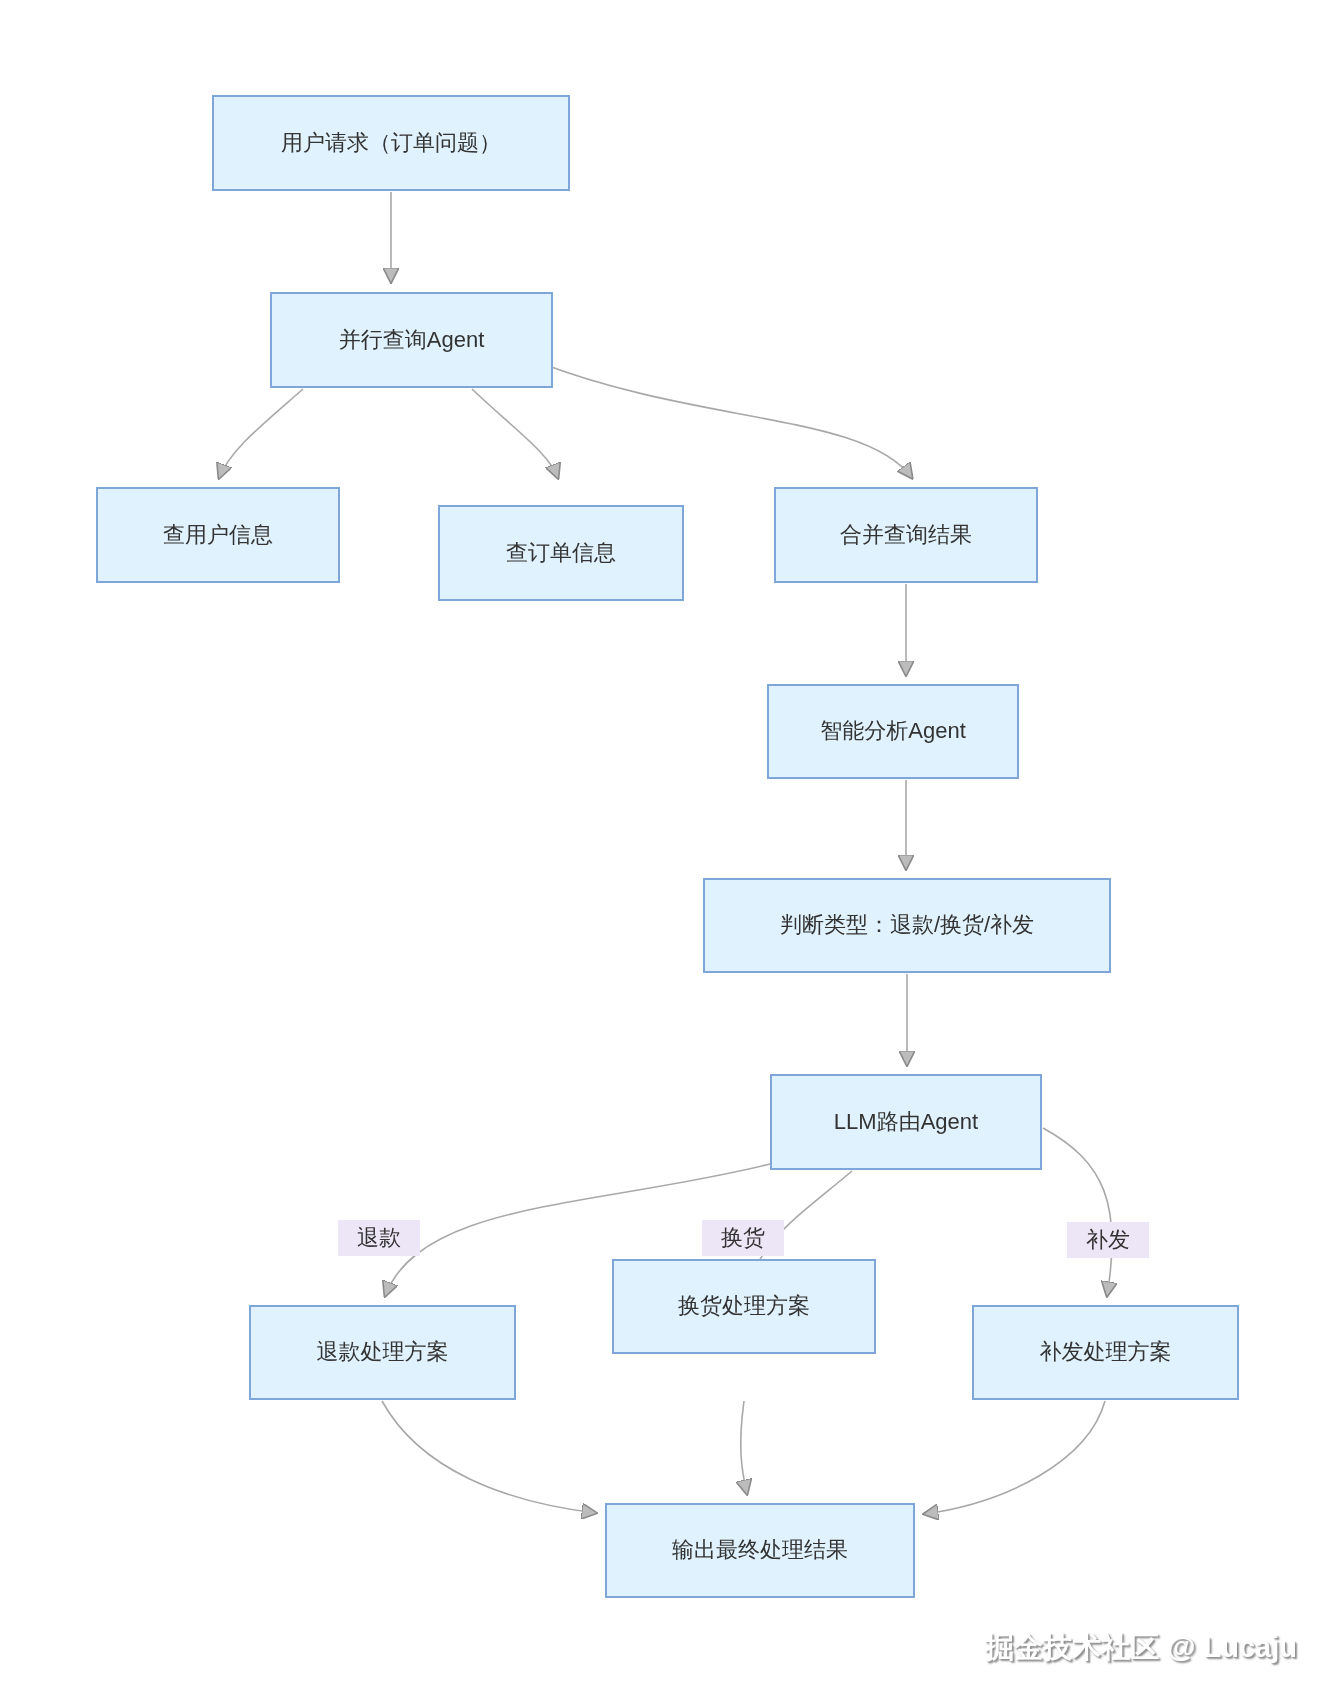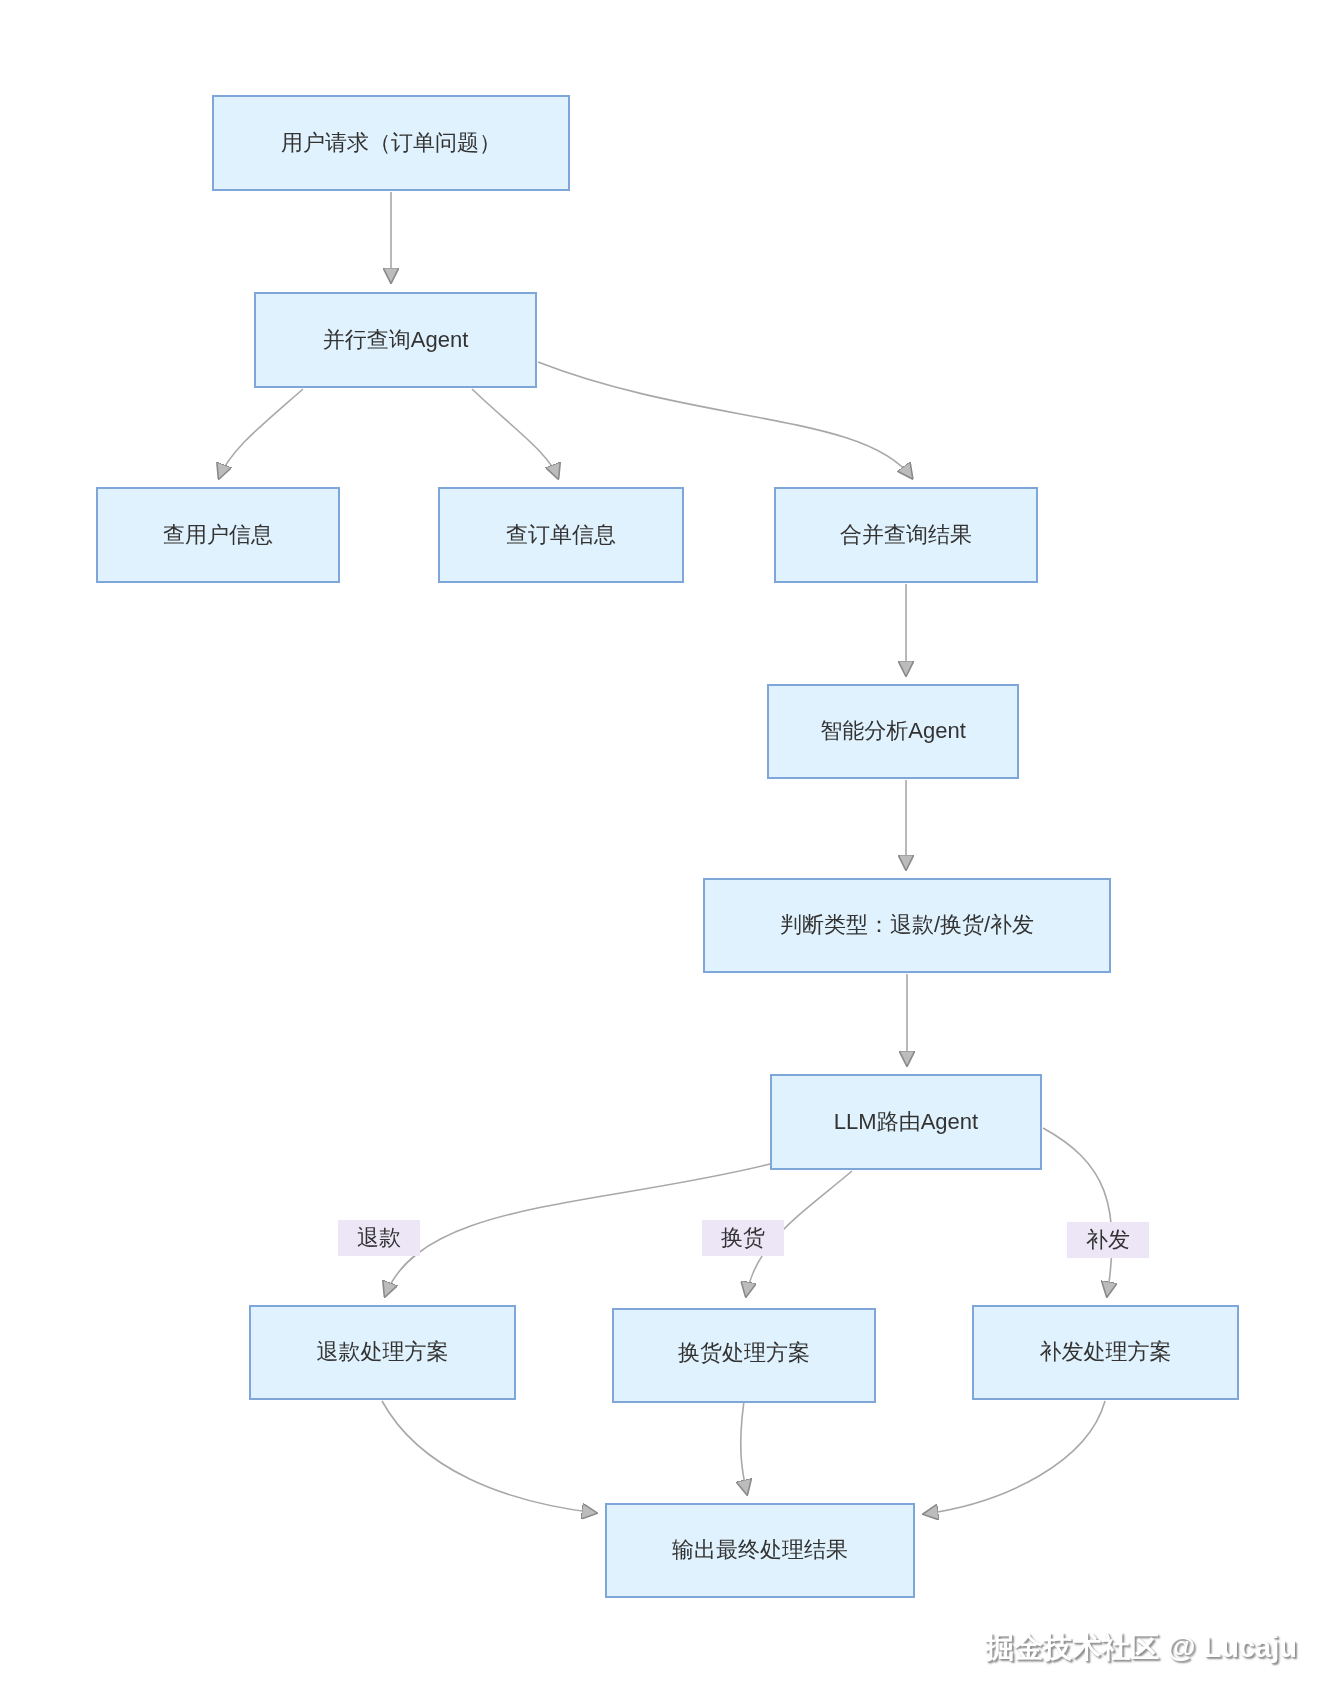--- a/index.html
+++ b/index.html
@@ -70,37 +70,37 @@
       <path marker-end="url(#arrow)" d="M852,1171 C800,1215 756,1242 746,1296"></path>
       <path marker-end="url(#arrow)" d="M1043,1128 C1105,1162 1122,1205 1107,1296"></path>
       <path marker-end="url(#arrow)" d="M382,1401 C420,1470 505,1502 596,1513"></path>
       <path marker-end="url(#arrow)" d="M744,1401 C738,1445 741,1468 747,1494"></path>
       <path marker-end="url(#arrow)" d="M1105,1401 C1088,1462 1005,1503 924,1514"></path>
     </g>
   </svg>
 
   <div class="node" style="left:212px;top:95px;width:358px;height:96px;">用户请求（订单问题）</div>
 
-  <div class="node" style="left:254px;top:292px;width:283px;height:96px;">并行查询Agent</div>
+  <div class="node" style="left:270px;top:292px;width:283px;height:96px;">并行查询Agent</div>
 
   <div class="node" style="left:96px;top:487px;width:244px;height:96px;">查用户信息</div>
 
-  <div class="node" style="left:438px;top:487px;width:246px;height:96px;">查订单信息</div>
+  <div class="node" style="left:438px;top:505px;width:246px;height:96px;">查订单信息</div>
 
   <div class="node" style="left:774px;top:487px;width:264px;height:96px;">合并查询结果</div>
 
   <div class="node" style="left:767px;top:684px;width:252px;height:95px;">智能分析Agent</div>
 
   <div class="node" style="left:703px;top:878px;width:408px;height:95px;">判断类型：退款/换货/补发</div>
 
   <div class="node" style="left:770px;top:1074px;width:272px;height:96px;">LLM路由Agent</div>
 
   <div class="node" style="left:249px;top:1305px;width:267px;height:95px;text-align:right;">退款处理方案</div>
 
-  <div class="node" style="left:612px;top:1308px;width:264px;height:95px;font-family:Liberation Mono, monospace;">换货处理方案</div>
+  <div class="node" style="left:612px;top:1259px;width:264px;height:95px;">换货处理方案</div>
 
   <div class="node" style="left:972px;top:1305px;width:267px;height:95px;">补发处理方案</div>
 
   <div class="node" style="left:605px;top:1503px;width:310px;height:95px;">输出最终处理结果</div>
 
   <span class="edge-label" style="left:379px;top:1238px;">退款</span>
 
   <span class="edge-label" style="left:743px;top:1238px;">换货</span>
 
   <span class="edge-label" style="left:1108px;top:1240px;">补发</span>

